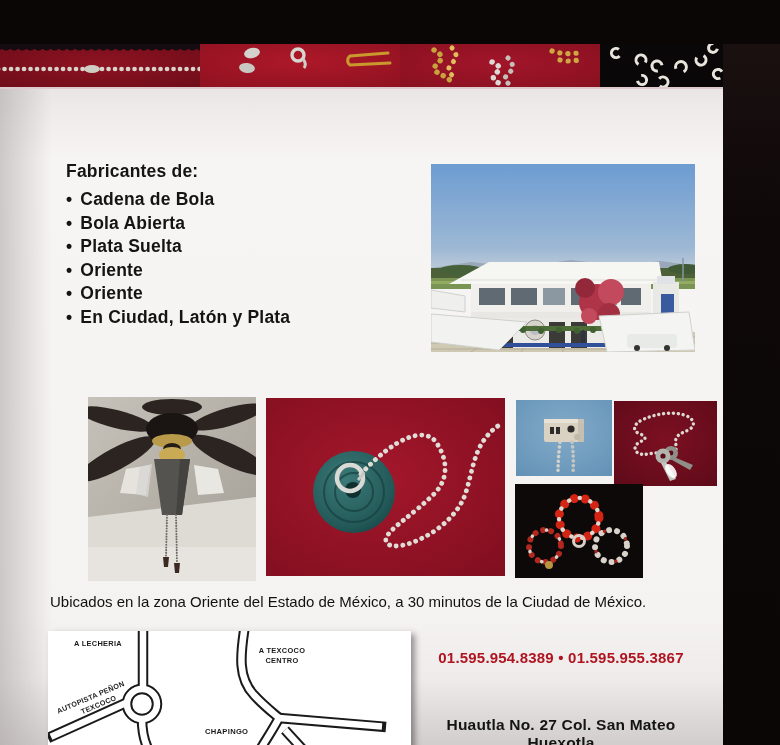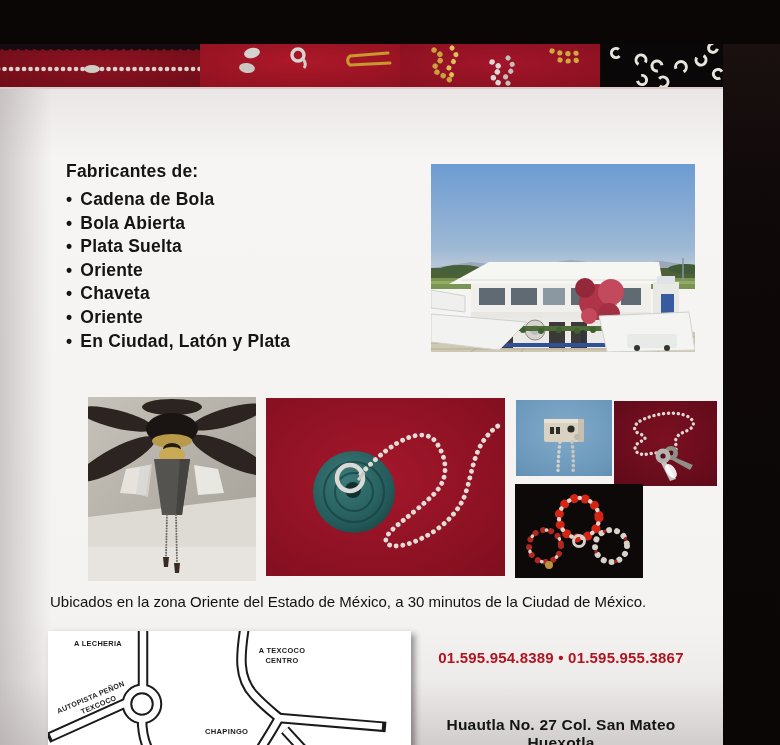--- a/index.html
+++ b/index.html
@@ -110,21 +110,20 @@
 
   <div class="content">
 
     <div class="intro">
       <div class="intro-heading">Fabricantes de:</div>
       <ul>
         <li><span class="bullet">•</span><span>Cadena de Bola</span></li>
         <li><span class="bullet">•</span><span>Bola Abierta</span></li>
         <li><span class="bullet">•</span><span>Plata Suelta</span></li>
         <li><span class="bullet">•</span><span>Oriente</span></li>
-        <li><span class="bullet">•</span><span>Chaveta</span></li>
         <li><span class="bullet">•</span><span>Oriente</span></li>
         <li><span class="bullet">•</span><span>En Ciudad, Latón y Plata</span></li>
       </ul>
     </div>
 
     <div class="photo ph-building">
       <svg viewBox="0 0 264 188">
         <defs>
           <linearGradient id="sky" x1="0" y1="0" x2="0" y2="1">
             <stop offset="0" stop-color="#6d9cd2"></stop>

